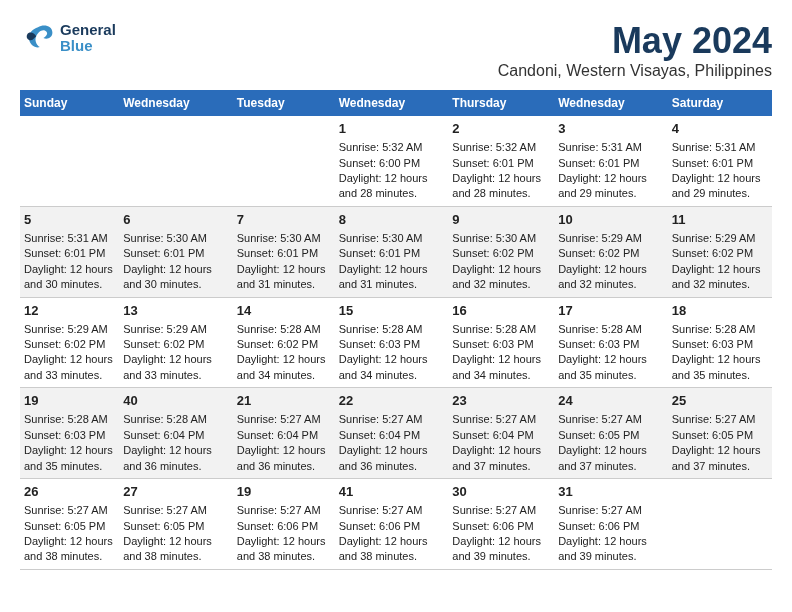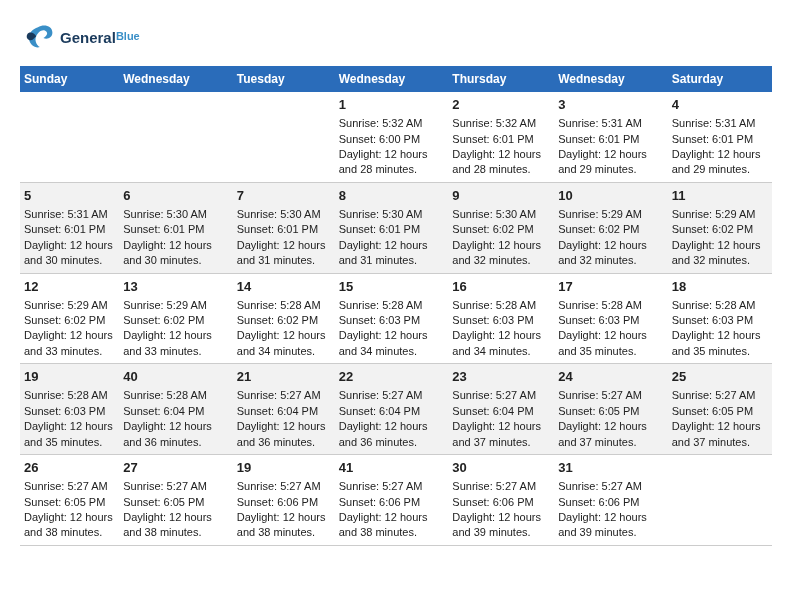--- a/index.html
+++ b/index.html
@@ -69,47 +69,51 @@
       display: flex;
       align-items: center;
       gap: 4px;
     }
     .logo-icon {
       width: 36px;
       height: 36px;
     }
     .logo-labels {
       display: flex;
-      flex-direction: row;
+      flex-direction: column;
       line-height: 1.1;
     }
     .logo-general {
       font-size: 15px;
       font-weight: bold;
       color: #1a3a5c;
     }
     .logo-blue-text {
-      font-size: 11px;
+      font-size: 15px;
       font-weight: bold;
       color: #3a8fc7;
     }
   </style>
 </head>
 <body>
 
 <div class="header">
   <div class="logo-wrapper">
     <svg class="logo-icon" viewBox="0 0 40 40" xmlns="http://www.w3.org/2000/svg">
       <path d="M20 8 C26 4, 36 6, 36 14 C36 20, 30 22, 26 20 C30 18, 32 14, 28 12 C24 10, 20 14, 18 18 C16 22, 18 28, 22 30 C18 32, 10 28, 10 20 C10 14, 14 10, 20 8Z" fill="#3a8fc7"></path>
       <path d="M18 18 C16 14, 10 12, 8 16 C6 20, 10 24, 14 22" fill="#1a3a5c"></path>
     </svg>
     <div class="logo-labels">
       <span class="logo-general">General</span>
       <span class="logo-blue-text">Blue</span>
     </div>
+  </div>
+  <div class="title-block">
+    <div class="main-title">May 2024</div>
+    <div class="subtitle">Candoni, Western Visayas, Philippines</div>
   </div>
 </div>
 
 <table>
   <thead>
     <tr>
     <th>Sunday</th>
         <th>Wednesday</th>
         <th>Tuesday</th>
         <th>Wednesday</th>

